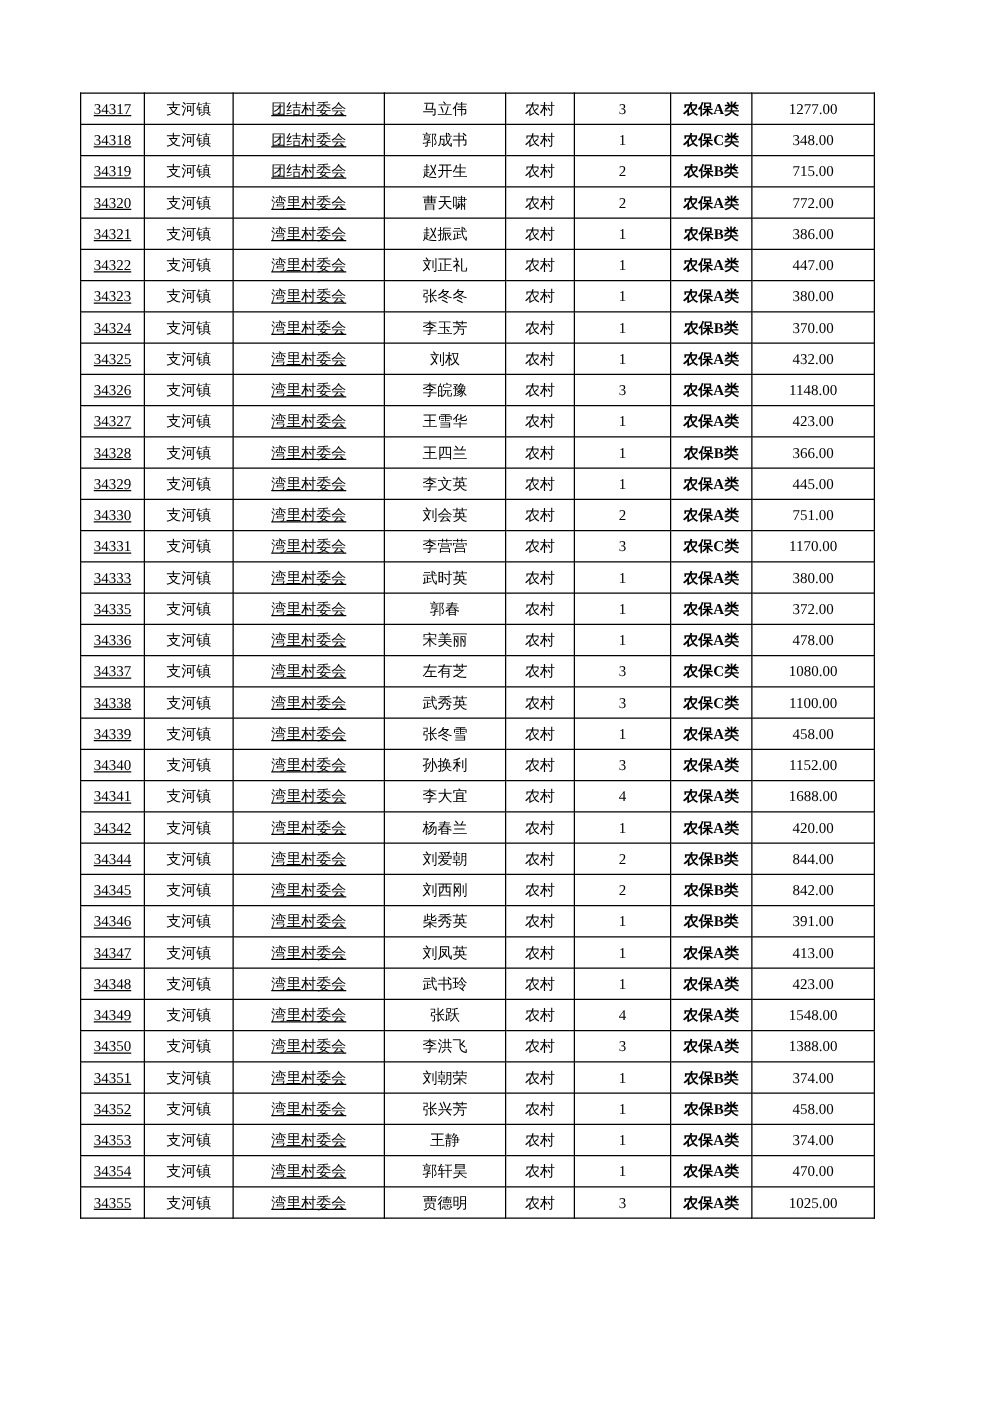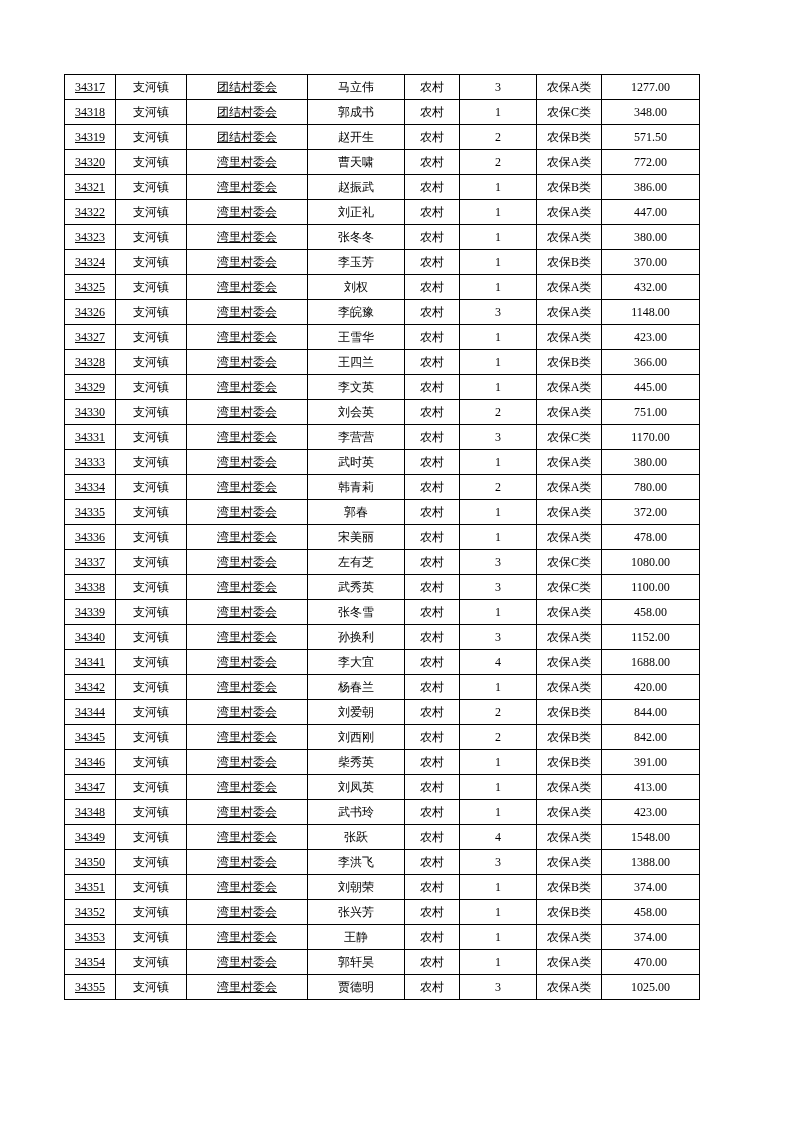--- a/index.html
+++ b/index.html
@@ -31,21 +31,21 @@
     padding: 0;
     white-space: nowrap;
     overflow: hidden;
   }
   td.col-id       { width: 50px; text-decoration: underline; }
   td.col-town     { width: 70px; }
   td.col-village  { width: 120px; text-decoration: underline; }
   td.col-name     { width: 96px; }
   td.col-type     { width: 54px; margin-left: 42px; }
   td.col-count    { width: 76px; }
-  td.col-category { width: 64px; }
+  td.col-category { width: 64px; font-weight: bold; }
   td.col-amount   { width: 97px; text-align: right; padding-right: 30px; }
 </style>
 </head>
 <body>
 
 <table class="payment-table">
   <tbody>
       <tr>
         <td class="col-id">34317</td>
         <td class="col-town">支河镇</td>
@@ -67,21 +67,21 @@
         <td class="col-amount">348.00</td>
       </tr>
       <tr>
         <td class="col-id">34319</td>
         <td class="col-town">支河镇</td>
         <td class="col-village">团结村委会</td>
         <td class="col-name">赵开生</td>
         <td class="col-type">农村</td>
         <td class="col-count">2</td>
         <td class="col-category">农保B类</td>
-        <td class="col-amount">571.50</td>
+        <td class="col-amount">715.00</td>
       </tr>
       <tr>
         <td class="col-id">34320</td>
         <td class="col-town">支河镇</td>
         <td class="col-village">湾里村委会</td>
         <td class="col-name">曹天啸</td>
         <td class="col-type">农村</td>
         <td class="col-count">2</td>
         <td class="col-category">农保A类</td>
         <td class="col-amount">772.00</td>
@@ -198,30 +198,20 @@
       </tr>
       <tr>
         <td class="col-id">34333</td>
         <td class="col-town">支河镇</td>
         <td class="col-village">湾里村委会</td>
         <td class="col-name">武时英</td>
         <td class="col-type">农村</td>
         <td class="col-count">1</td>
         <td class="col-category">农保A类</td>
         <td class="col-amount">380.00</td>
-      </tr>
-      <tr>
-        <td class="col-id">34334</td>
-        <td class="col-town">支河镇</td>
-        <td class="col-village">湾里村委会</td>
-        <td class="col-name">韩青莉</td>
-        <td class="col-type">农村</td>
-        <td class="col-count">2</td>
-        <td class="col-category">农保A类</td>
-        <td class="col-amount">780.00</td>
       </tr>
       <tr>
         <td class="col-id">34335</td>
         <td class="col-town">支河镇</td>
         <td class="col-village">湾里村委会</td>
         <td class="col-name">郭春</td>
         <td class="col-type">农村</td>
         <td class="col-count">1</td>
         <td class="col-category">农保A类</td>
         <td class="col-amount">372.00</td>

